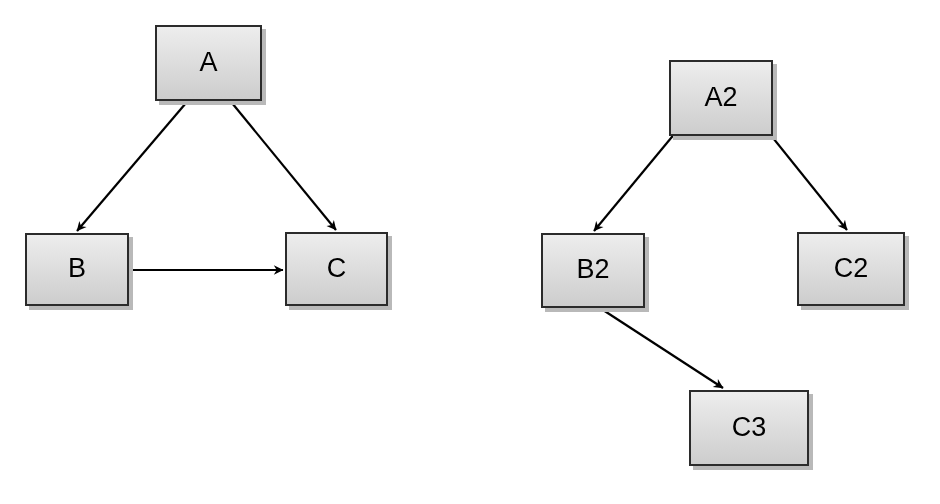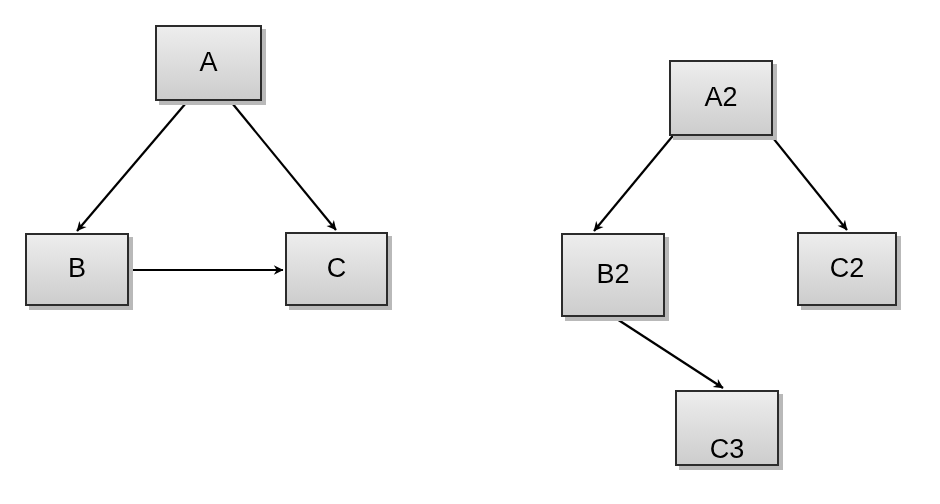--- a/index.html
+++ b/index.html
@@ -74,24 +74,24 @@
       </div>
       <div class="node" style="left: 25px; top: 233px; width: 104px; height: 73px; border-color: rgb(43, 43, 43); color: rgb(0, 0, 0); background: linear-gradient(rgb(237, 237, 237) 0%, rgb(205, 205, 205) 100%); box-shadow: rgb(185, 185, 185) 4px 4px 0px 0px;">
         <span class="node-label">B</span>
       </div>
       <div class="node" style="left: 285px; top: 232px; width: 103px; height: 74px; border-color: rgb(43, 43, 43); color: rgb(0, 0, 0); background: linear-gradient(rgb(237, 237, 237) 0%, rgb(205, 205, 205) 100%); box-shadow: rgb(185, 185, 185) 4px 4px 0px 0px;">
         <span class="node-label">C</span>
       </div>
       <div class="node" style="left: 669px; top: 25px; width: 104px; height: 76px; border-color: rgb(43, 43, 43); color: rgb(0, 0, 0); background: linear-gradient(rgb(237, 237, 237) 0%, rgb(205, 205, 205) 100%); box-shadow: rgb(185, 185, 185) 4px 4px 0px 0px; margin-top: 35px;">
         <span class="node-label">A2</span>
       </div>
-      <div class="node" style="left: 541px; top: 233px; width: 104px; height: 84px; border-color: rgb(43, 43, 43); color: rgb(0, 0, 0); background: linear-gradient(rgb(237, 237, 237) 0%, rgb(205, 205, 205) 100%); box-shadow: rgb(185, 185, 185) 4px 4px 0px 0px; margin-left: 20px;">
+      <div class="node" style="left: 541px; top: 233px; width: 104px; height: 75px; border-color: rgb(43, 43, 43); color: rgb(0, 0, 0); background: linear-gradient(rgb(237, 237, 237) 0%, rgb(205, 205, 205) 100%); box-shadow: rgb(185, 185, 185) 4px 4px 0px 0px;">
         <span class="node-label">B2</span>
       </div>
-      <div class="node" style="left: 797px; top: 232px; width: 100px; height: 74px; border-color: rgb(43, 43, 43); color: rgb(0, 0, 0); background: linear-gradient(rgb(237, 237, 237) 0%, rgb(205, 205, 205) 100%); box-shadow: rgb(185, 185, 185) 4px 4px 0px 0px;">
+      <div class="node" style="left: 797px; top: 232px; width: 108px; height: 74px; border-color: rgb(43, 43, 43); color: rgb(0, 0, 0); background: linear-gradient(rgb(237, 237, 237) 0%, rgb(205, 205, 205) 100%); box-shadow: rgb(185, 185, 185) 4px 4px 0px 0px;">
         <span class="node-label">C2</span>
       </div>
-      <div class="node" style="left: 675px; top: 390px; width: 104px; height: 76px; border-color: rgb(43, 43, 43); color: rgb(0, 0, 0); background: linear-gradient(rgb(237, 237, 237) 0%, rgb(205, 205, 205) 100%); box-shadow: rgb(185, 185, 185) 4px 4px 0px 0px; align-items: flex-end;">
+      <div class="node" style="left: 689px; top: 390px; width: 120px; height: 76px; border-color: rgb(43, 43, 43); color: rgb(0, 0, 0); background: linear-gradient(rgb(237, 237, 237) 0%, rgb(205, 205, 205) 100%); box-shadow: rgb(185, 185, 185) 4px 4px 0px 0px;">
         <span class="node-label">C3</span>
       </div>
     </div>
 
 </div>
 
 </body></html>

